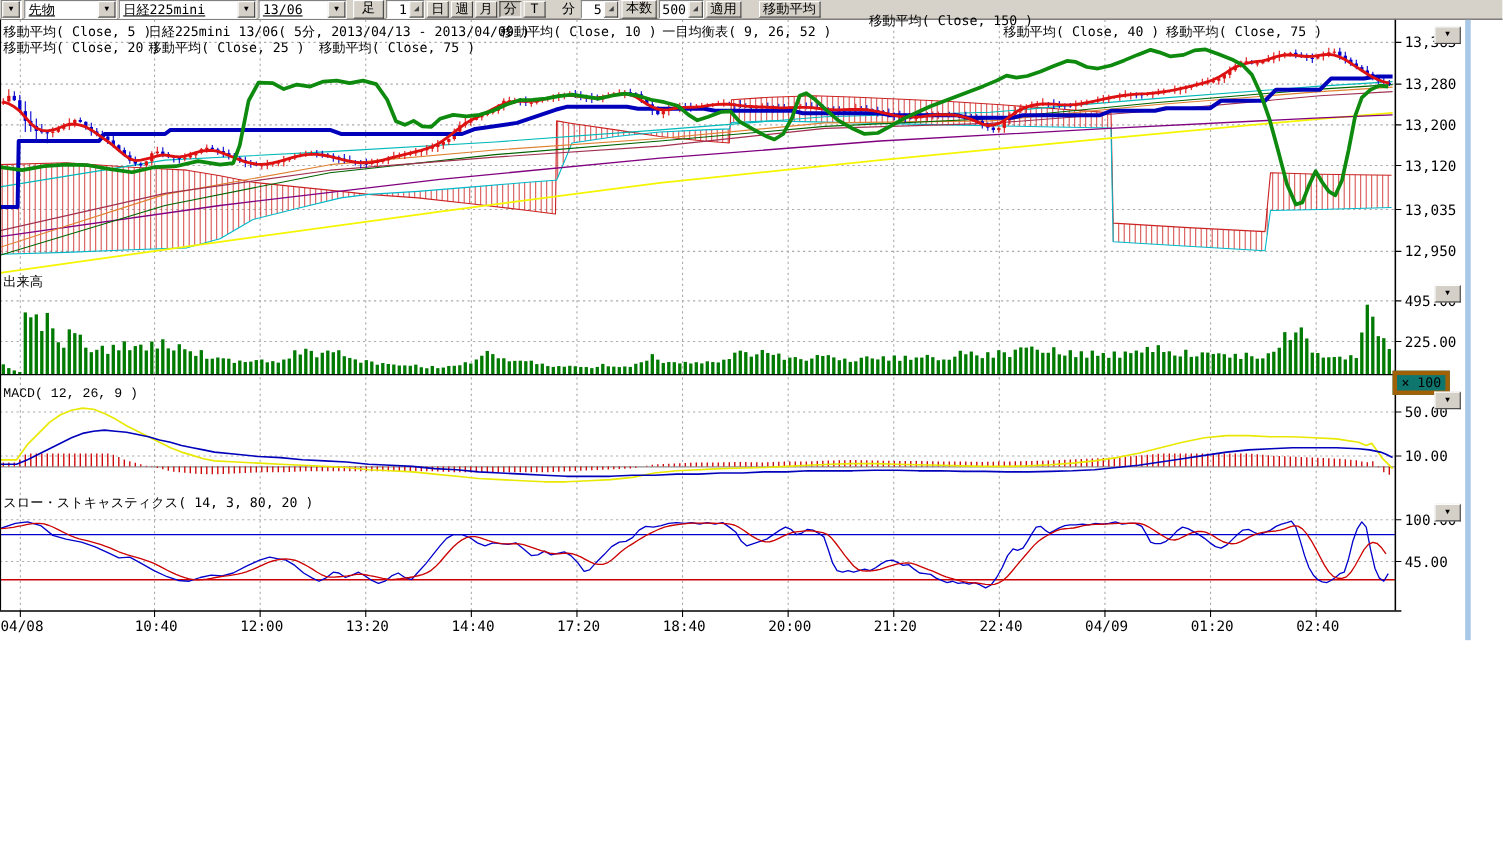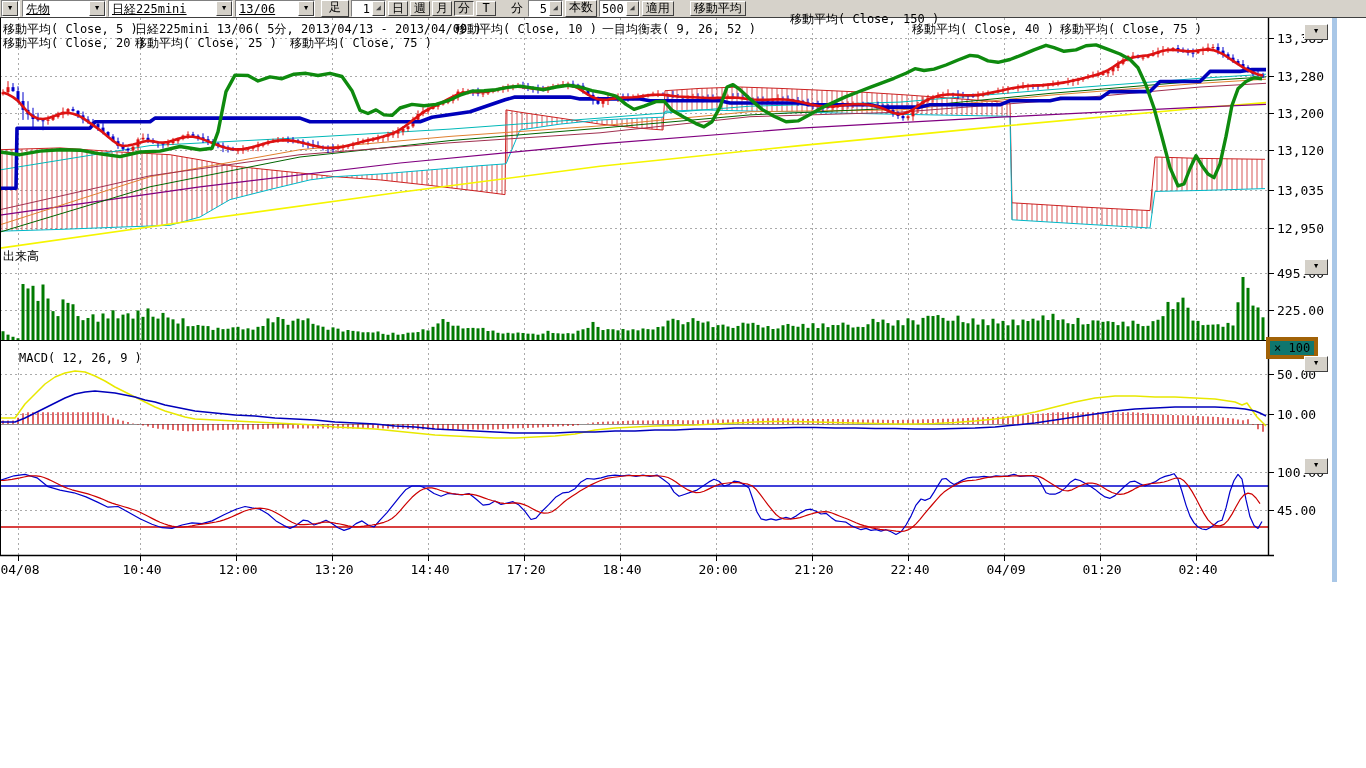--- a/index.html
+++ b/index.html
@@ -1445,20 +1445,21 @@
       <div class="ltext" style="left: 135px; top: 21px;">日経225mini 13/06( 5分, 2013/04/13 - 2013/04/09 )</div>
       <div class="ltext" style="left: 455px; top: 21px;">移動平均( Close, 10 )</div>
       <div class="ltext" style="left: 602px; top: 21px;">一目均衡表( 9, 26, 52 )</div>
       <div class="ltext" style="left: 758px; top: 11px; margin-left: 32px;">移動平均( Close, 150 )</div>
       <div class="ltext" style="left: 912px; top: 21px;">移動平均( Close, 40 )</div>
       <div class="ltext" style="left: 1060px; top: 21px;">移動平均( Close, 75 )</div>
       <div class="ltext" style="left: 3px; top: 35px;">移動平均( Close, 20 )</div>
       <div class="ltext" style="left: 135px; top: 35px;">移動平均( Close, 25 )</div>
       <div class="ltext" style="left: 290px; top: 35px;">移動平均( Close, 75 )</div>
       <div class="ltext" style="left: 3px; top: 248px; text-align: center;">出来高</div>
-      <div class="ltext" style="left: 19px; top: 351px;">MACD( 12, 26, 9 )</div>
+      <div class="ltext" style="left: 3px; top: 351px; font-family: Liberation Mono, monospace;">MACD( 12, 26, 9 )</div>
+      <div class="ltext" style="left: 3px; top: 449px;">スロー・ストキャスティクス( 14, 3, 80, 20 )</div>
       <div class="panebtn" style="left: 1304px; top: 24px;">▼</div>
       <div class="panebtn" style="left: 1304px; top: 259px;">▼</div>
       <div class="panebtn" style="left: 1304px; top: 356px;">▼</div>
       <div class="panebtn" style="left: 1304px; top: 458px;">▼</div>
     </div>
 
 </div>
 
 </body></html>

